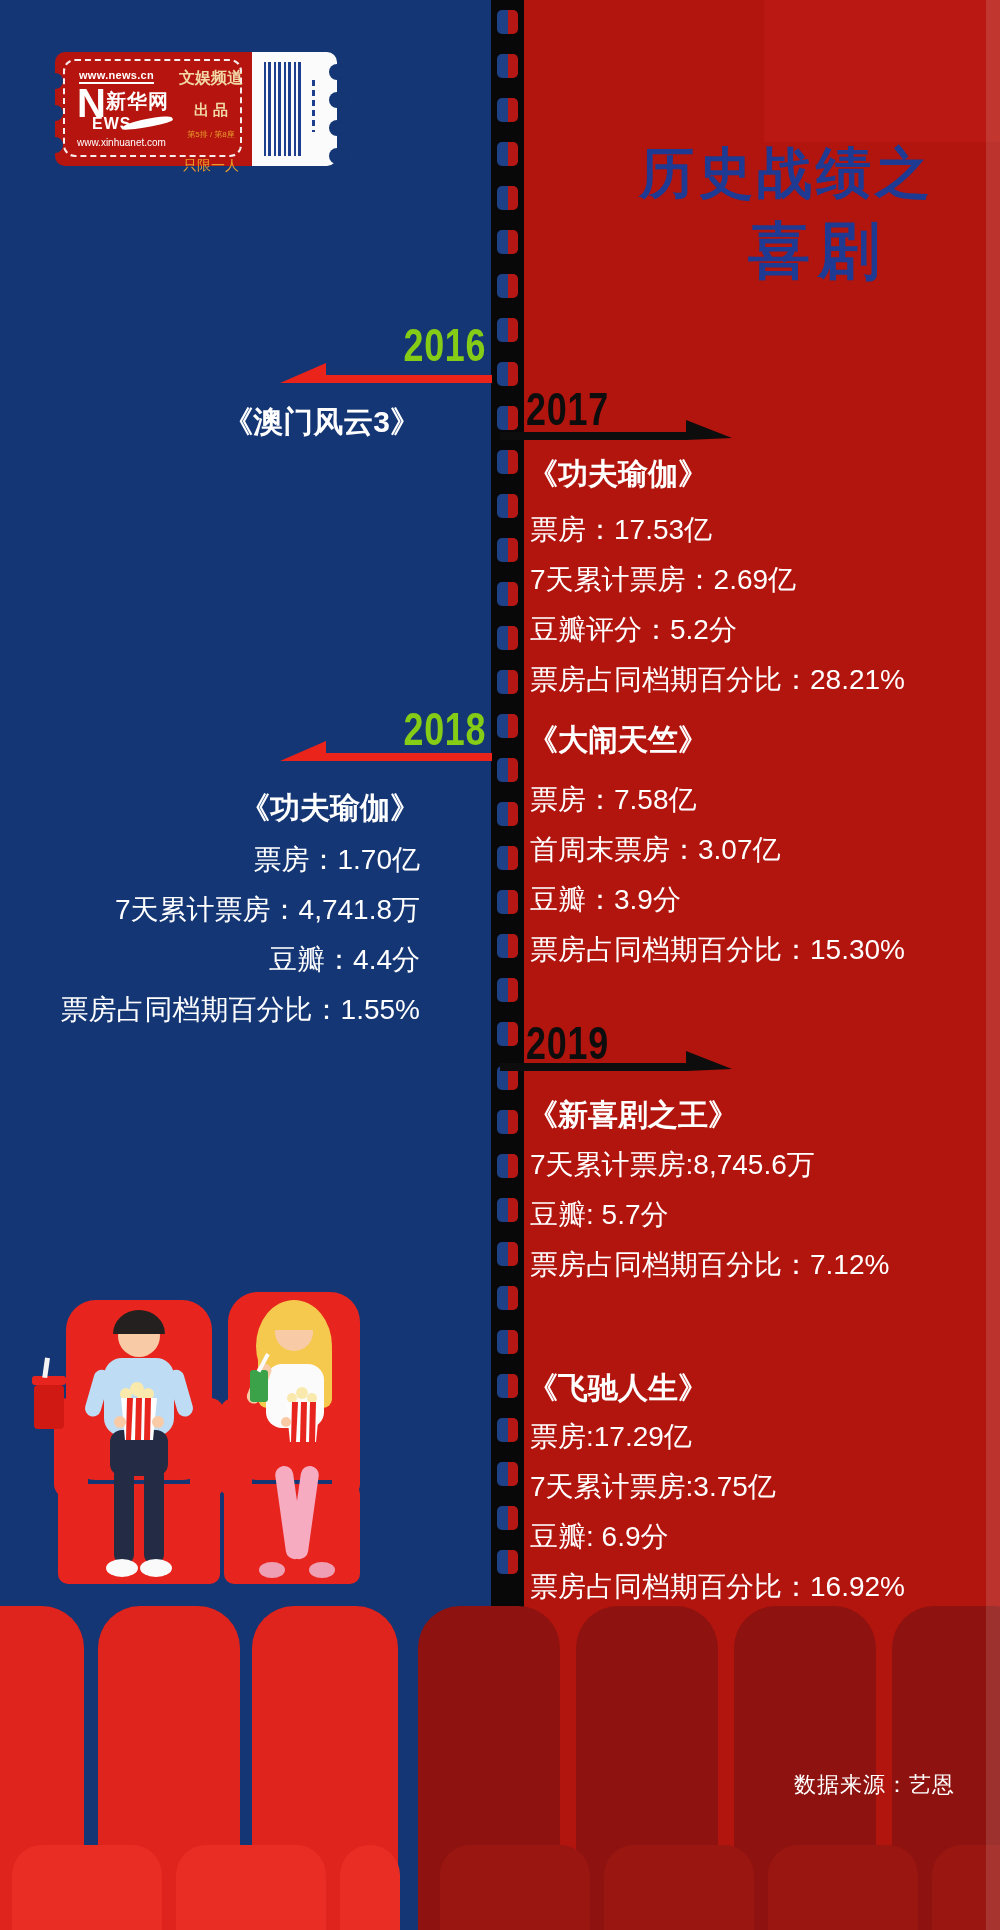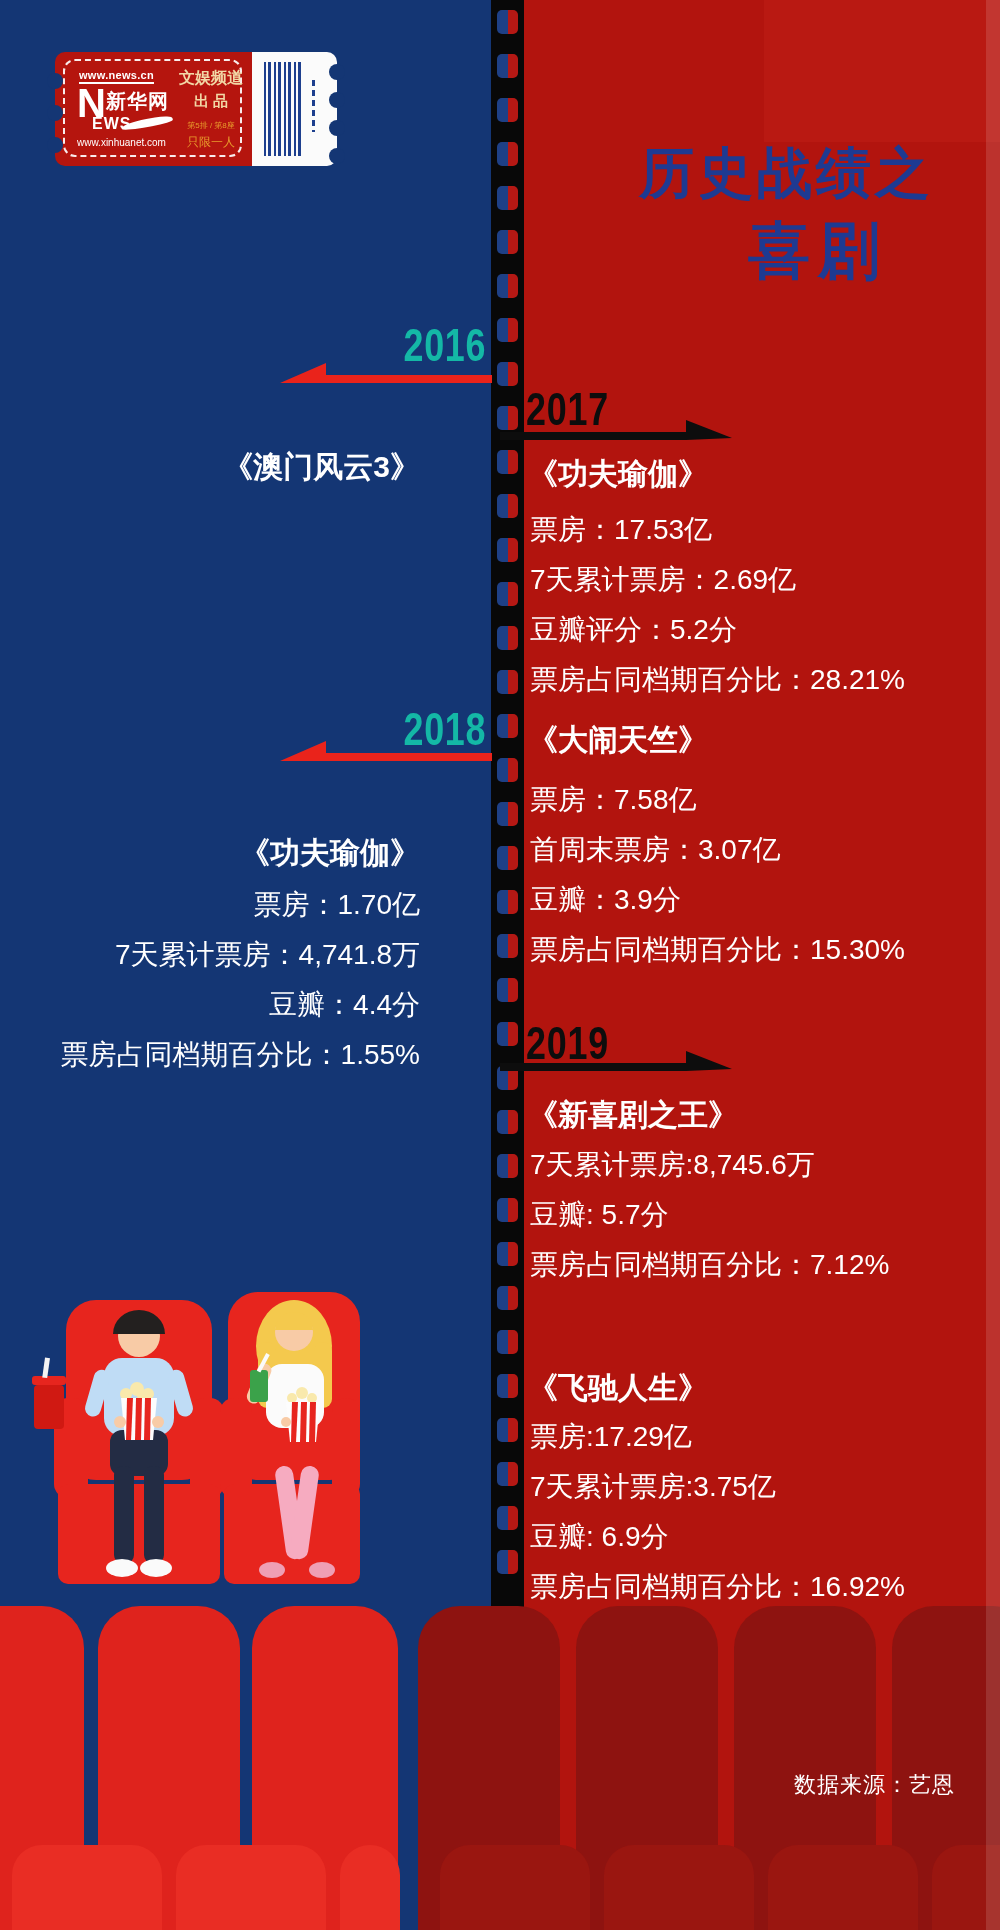--- a/index.html
+++ b/index.html
@@ -15,49 +15,49 @@
         background:linear-gradient(90deg,#1e4086 0 50%,#b51814 50% 100%);}
 
   
   .title-line{position:absolute;color:#1e3a92;font-weight:900;white-space:nowrap;z-index:4;line-height:1;}
   .title-1{top:146px;right:66px;font-size:55px;letter-spacing:4px;}
   .title-2{top:220px;right:112px;font-size:62px;letter-spacing:8px;}
 
   
   .year{position:absolute;font-size:46px;font-weight:800;line-height:1;z-index:4;white-space:nowrap;}
   .year .cond{display:inline-block;transform:scaleX(.78);letter-spacing:1px;}
-  .year-red{color:#14b8a6;} .year-red .cond{transform-origin:100% 50%;}
+  .year-red{color:#84cc16;} .year-red .cond{transform-origin:100% 50%;}
   .year-black{color:#0d0d0d;} .year-black .cond{transform-origin:0 50%;}
   .arrow{position:absolute;z-index:4;}
 
   
   .movie-title{position:absolute;color:#fff;font-size:30px;font-weight:700;line-height:40px;
                white-space:nowrap;z-index:4;}
   .stats{position:absolute;z-index:4;}
   .stat{color:#fff;font-size:28px;line-height:50px;white-space:nowrap;}
-  .align-r{text-align:right;margin-top:45px;}
+  .align-r{text-align:right;}
 
   
   .ticket{position:absolute;left:55px;top:52px;width:282px;height:114px;z-index:6;}
   .ticket-body{position:absolute;left:0;top:0;width:197px;height:114px;background:#b5150e;border-radius:10px 0 0 10px;}
   .ticket-dash{position:absolute;left:8px;top:7px;width:175px;height:94px;border:2px dashed rgba(255,255,255,.92);border-radius:12px;}
   .tnotch{position:absolute;left:-8px;width:16px;height:16px;border-radius:50%;background:#143674;}
   .url-top{position:absolute;left:24px;top:17px;font-size:11px;color:#fff;font-weight:700;letter-spacing:.3px;
            border-bottom:2px solid #fff;padding-bottom:1px;}
   .logo-n{position:absolute;left:22px;top:31px;font-size:40px;font-weight:900;color:#fff;line-height:1;}
   .logo-name{position:absolute;left:51px;top:36px;font-size:20px;font-weight:900;color:#fff;letter-spacing:1px;}
   .logo-ews{position:absolute;left:37px;top:63px;font-size:16px;font-weight:900;color:#fff;letter-spacing:1px;}
   .logo-swoosh{position:absolute;left:66px;top:67px;width:52px;height:8px;background:#fff;
                border-radius:60% 40% 50% 50%/80% 60% 40% 40%;transform:rotate(-10deg);}
   .url-bottom{position:absolute;left:22px;top:85px;font-size:10px;color:#fff;}
   .channel{position:absolute;left:124px;top:16px;width:64px;text-align:center;color:#f2d8a6;font-weight:700;}
   .channel-line1{font-size:16px;}
-  .channel-line2{font-size:15px;margin-top:3px;letter-spacing:4px;margin-left:4px;}
+  .channel-line2{font-size:15px;margin-top:12px;letter-spacing:4px;margin-left:4px;}
   .seat-info{font-size:8px;color:#e89b2c;margin-top:9px;font-weight:400;}
-  .admit-info{font-size:12px;color:#e89b2c;margin-top:3px;font-weight:400;}
+  .admit-info{font-size:14px;color:#e89b2c;margin-top:17px;font-weight:400;}
   .ticket-stub{position:absolute;left:197px;top:0;width:85px;height:114px;background:#fbfbfb;border-radius:0 10px 10px 0;}
   .snotch{position:absolute;right:-8px;width:16px;height:16px;border-radius:50%;background:#143674;}
   .barcode{position:absolute;left:12px;top:10px;width:40px;height:94px;
            background:repeating-linear-gradient(90deg,#1d3f8e 0 2px,transparent 2px 4px,#1d3f8e 4px 7px,transparent 7px 10px);}
   .serial{position:absolute;left:60px;top:28px;width:3px;height:52px;
           background:repeating-linear-gradient(180deg,#1d3f8e 0 6px,transparent 6px 10px);}
 
   
   .seat{position:absolute;border-radius:42px 42px 0 0;}
   .footer-source{position:absolute;top:1770px;right:45px;color:#fff;font-size:22px;font-weight:400;

